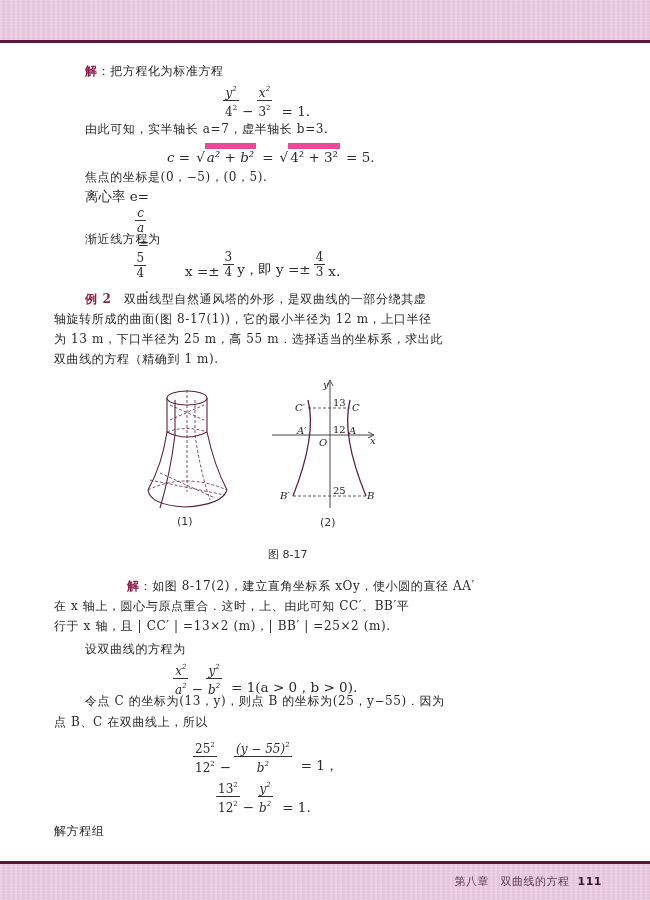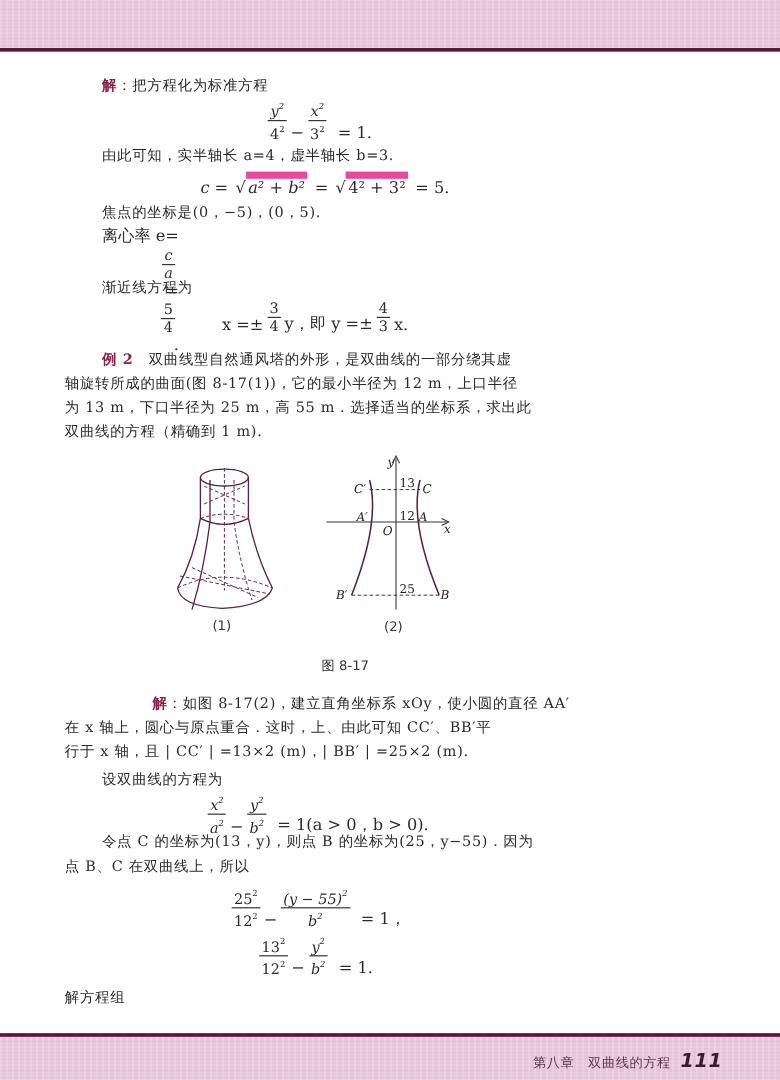--- a/index.html
+++ b/index.html
@@ -16,21 +16,21 @@
       repeating-linear-gradient(90deg, rgba(255,255,255,0.18) 0 2px, rgba(0,0,0,0) 2px 5px),
       repeating-linear-gradient(0deg, rgba(255,255,255,0.12) 0 1px, rgba(0,0,0,0) 1px 3px);
   }
   .band.top { top: 0; height: 40px; border-bottom: 3px solid #5a1738; }
   .band.bottom { top: 861px; height: 39px; border-top: 3px solid #5a1738; }
   .footer-text {
     position: absolute; right: 48px; top: 10px;
     font-family: "DejaVu Sans", "Liberation Sans", sans-serif;
     font-size: 11px; color: #5a3a50; letter-spacing: 0.5px;
   }
-  .footer-text .pno { font-weight: bold; font-size: 16px; margin-left: 8px; color: #3a1a30; font-style: italic; }
+  .footer-text .pno { font-weight: bold; font-size: 11px; margin-left: 8px; color: #3a1a30; }
 
   .line {
     position: absolute; font-size: 12px; line-height: 18px; white-space: nowrap;
     letter-spacing: 0.6px;
   }
   .kw { color: #8a1e4a; font-weight: bold; }
   .math { font-family: "DejaVu Serif", "Liberation Serif", serif; font-style: italic; }
   .eq {
     position: absolute; font-size: 13.5px; white-space: nowrap;
     display: flex; align-items: flex-end;
@@ -68,21 +68,21 @@
     </span>
   <span>−</span>
   <span class="frac">
       <span class="num math"><span>x</span><sup>2</sup></span>
       <span class="den"><span>3</span><sup>2</sup></span>
     </span>
   <span class="sp"></span>
     <span>= 1.</span>
 </div>
 
-<div class="line" style="left:85px; top:120px;">由此可知，实半轴长 a=4，虚半轴长 b=3.</div>
+<div class="line" style="left:85px; top:120px;">由此可知，实半轴长 a=7，虚半轴长 b=3.</div>
 
 <div class="eq" style="left:167px; top:143px;">
   <span class="math">c =</span>
     <span class="sp"></span>
   <span>√</span>
     <span class="sqrt math">a² + b²</span>
     <span class="sp"></span>
   <span>=</span>
     <span class="sp"></span>
   <span>√</span>

